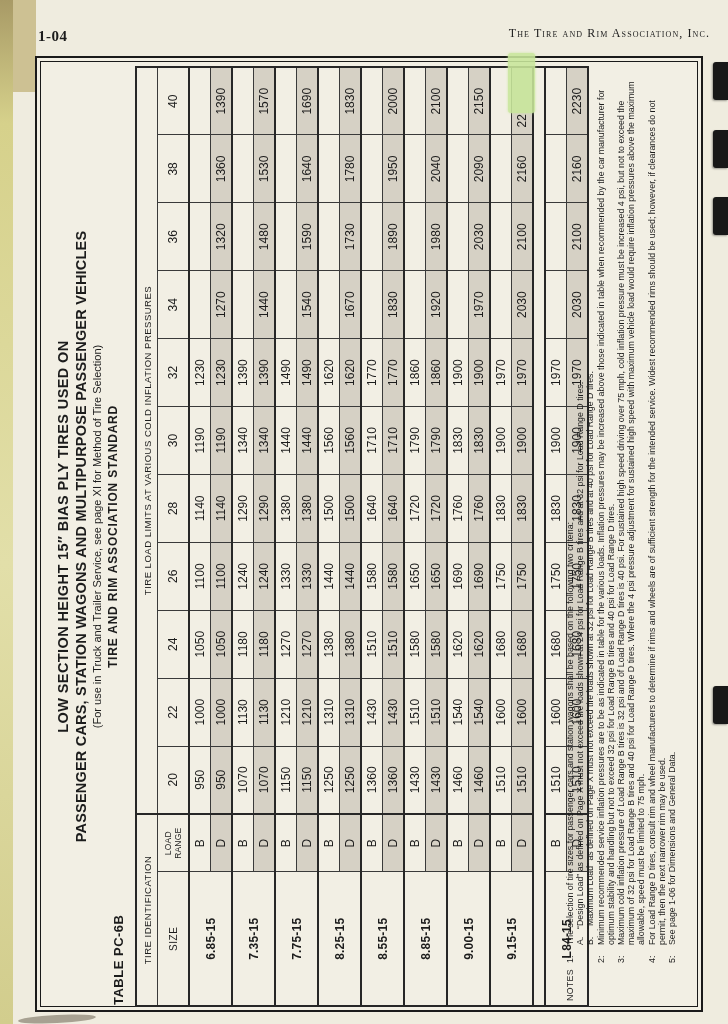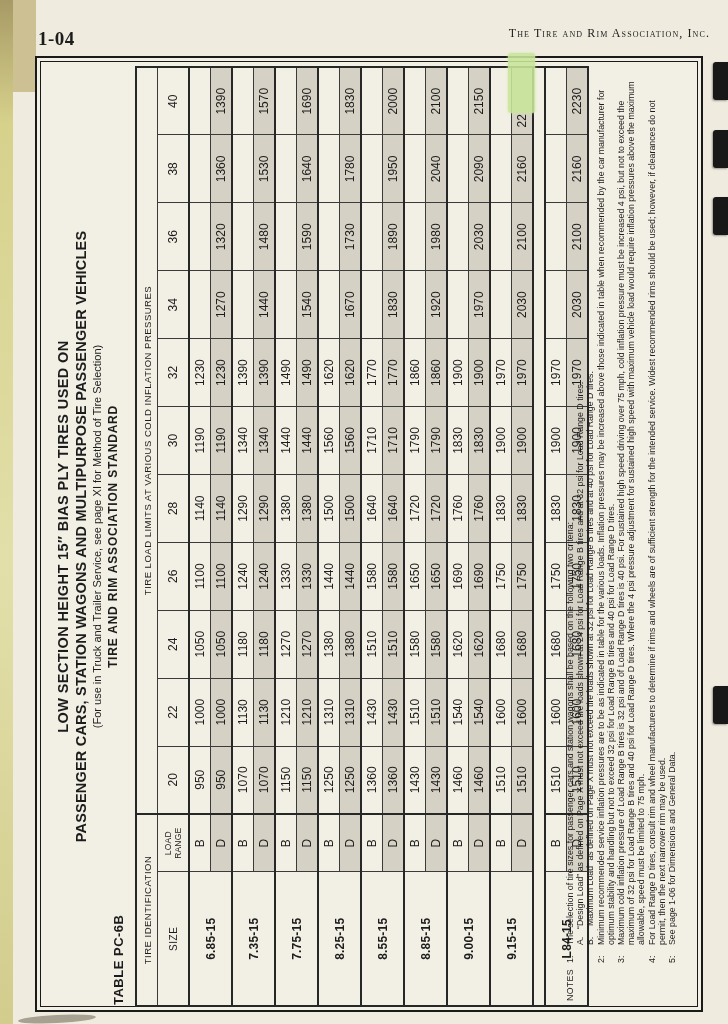--- a/index.html
+++ b/index.html
@@ -15,21 +15,21 @@
   .corner-tl{position:absolute;left:0;top:0;width:36px;height:92px;background:#cdc193;}
   .smudge-bl{position:absolute;left:18px;bottom:1px;width:78px;height:8px;
     background:rgba(60,50,30,.4);border-radius:50%;transform:rotate(-3deg);}
   .tab{position:absolute;right:0;width:15px;height:38px;background:#181818;
     border-radius:3px 0 0 3px;box-shadow:-1px 1px 2px rgba(0,0,0,.35);}
   .tab1{top:62px}.tab2{top:130px}.tab3{top:197px}.tab4{top:686px}
 
   
   .pg-head{position:absolute;left:0;top:26px;width:710px;height:26px;}
   .pg-num{position:absolute;left:38px;top:2px;font-family:"Liberation Serif",serif;
-    font-weight:bold;font-size:19px;letter-spacing:.5px;}
+    font-weight:bold;font-size:15px;letter-spacing:.5px;}
   .pg-title{position:absolute;left:0;right:0;top:0;text-align:right;
     font-family:"Liberation Serif",serif;font-variant:small-caps;
     font-size:12px;letter-spacing:1.1px;}
 
   
   .doc-box{position:absolute;left:35px;top:56px;width:664px;height:952px;
     border:2.5px solid #1a1a1a;background:#f2efe4;}
   .doc-box-inner{position:absolute;inset:3px;border:1px solid #1a1a1a;}
 
   

